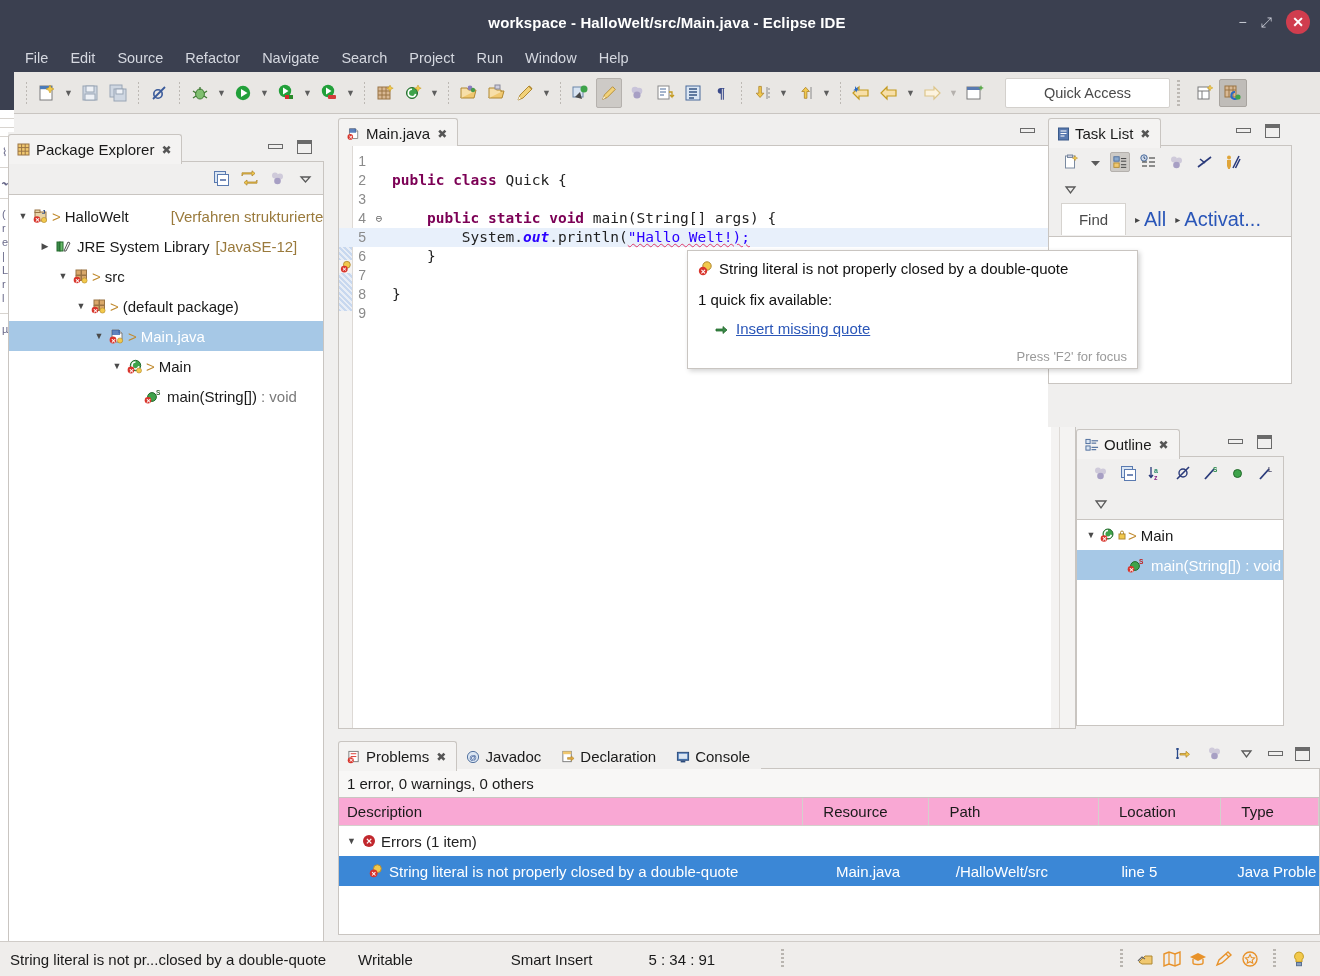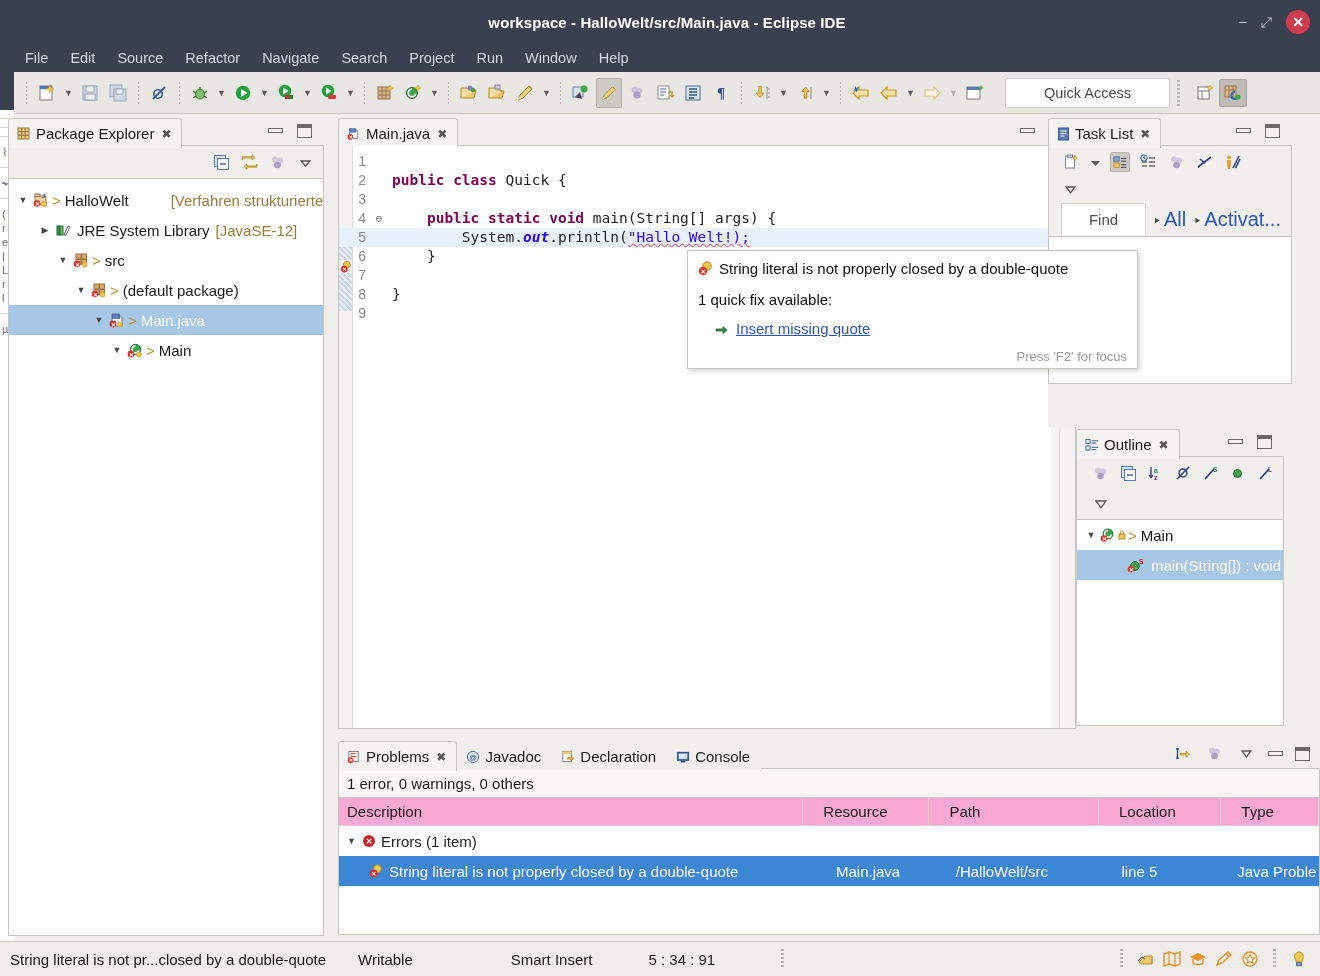--- a/index.html
+++ b/index.html
@@ -148,21 +148,21 @@
   .vt-icon { width:20px; height:20px; display:flex; align-items:center; justify-content:center; }
   .vt-icon.pressed { background:#cdcac6; border:1px solid #b5b1ad; border-radius:2px; }
   .view-body {
     background:#ffffff;
     border:1px solid #c9c5c1;
     overflow:hidden;
     position:relative;
   }
 
   
-  #pkg-explorer { left:8px; top:116px; width:316px; height:820px; }
+  #pkg-explorer { left:8px; top:132px; width:316px; height:820px; }
   #pkg-tree { padding:6px 0 0 0; font-size:15px; }
   .tree-row {
     display:flex; align-items:center; height:30px;
     padding-left:6px; white-space:nowrap;
     cursor:default;
   }
   .tree-row.selected { background:#a6c8e6; }
   .tree-row.selected .t-label { color:#ffffff; }
   .tw { width:16px; text-align:center; color:#4a4a4a; font-size:9px; flex:none; }
   .tw.none { color:transparent; }
@@ -249,21 +249,21 @@
 
   
   #task-list { left:1048px; top:116px; width:244px; height:311px; }
   #task-find-row {
     height:34px; display:flex; align-items:center;
     border-left:1px solid #c9c5c1; border-right:1px solid #c9c5c1;
     background:#f0efee; position:relative;
   }
   #task-find-box {
     background:#fff; border:1px solid #d6d3cf; border-bottom:none;
-    width:85px; height:32px; margin-left:12px;
+    width:65px; height:32px; margin-left:12px;
     display:flex; align-items:center; justify-content:center;
     color:#4a4a4a; font-size:15px;
   }
   .task-crumb {
     color:#2a56b8; font-size:20px; margin-left:4px;
   }
   .crumb-sep { color:#444; font-size:10px; margin-left:9px; }
   #task-body { height:148px; }
 
   
@@ -752,20 +752,33 @@
             <path d="M8.5 4 a3.5 3.5 0 1 0 3.4 4.3" fill="none" stroke="#fff" stroke-width="1.6"></path>
             <circle cx="4" cy="12" r="3.4" fill="#d9352c"></circle>
             <text x="2" y="14.5" font-size="6" fill="#fff" font-weight="bold">✕</text>
             <circle cx="12" cy="12.5" r="2.5" fill="#f2c94c" stroke="#b08830" stroke-width="0.6"></circle>
           </svg>
         </span>
         <span class="t-arrowgt">&gt;</span>
         <span class="t-label">Main</span>
       </div>
 
+      <div class="tree-row" style="padding-left:118px;">
+        <span class="tw none">▼</span>
+        <span class="t-icon">
+          <svg width="19" height="17" viewBox="0 0 19 17">
+            <circle cx="8" cy="9" r="4.4" fill="#3ea34a" stroke="#246a2c"></circle>
+            <circle cx="4" cy="12.3" r="3.3" fill="#d9352c"></circle>
+            <text x="2" y="14.7" font-size="6" fill="#fff" font-weight="bold">✕</text>
+            <text x="12" y="6.5" font-size="6.5" fill="#3a6a3a" font-weight="bold">S</text>
+          </svg>
+        </span>
+        <span class="t-label" style="margin-left:4px;">main(String[])</span>
+        <span class="t-sec" style="margin-left:4px;">: void</span>
+      </div>
 
     </div>
   </div>
 </div>
 
 <div class="view" id="editor-area">
   <div class="view-tabrow">
     <div class="view-tab active">
       <span>
         <svg width="14" height="14" viewBox="0 0 17 17">

